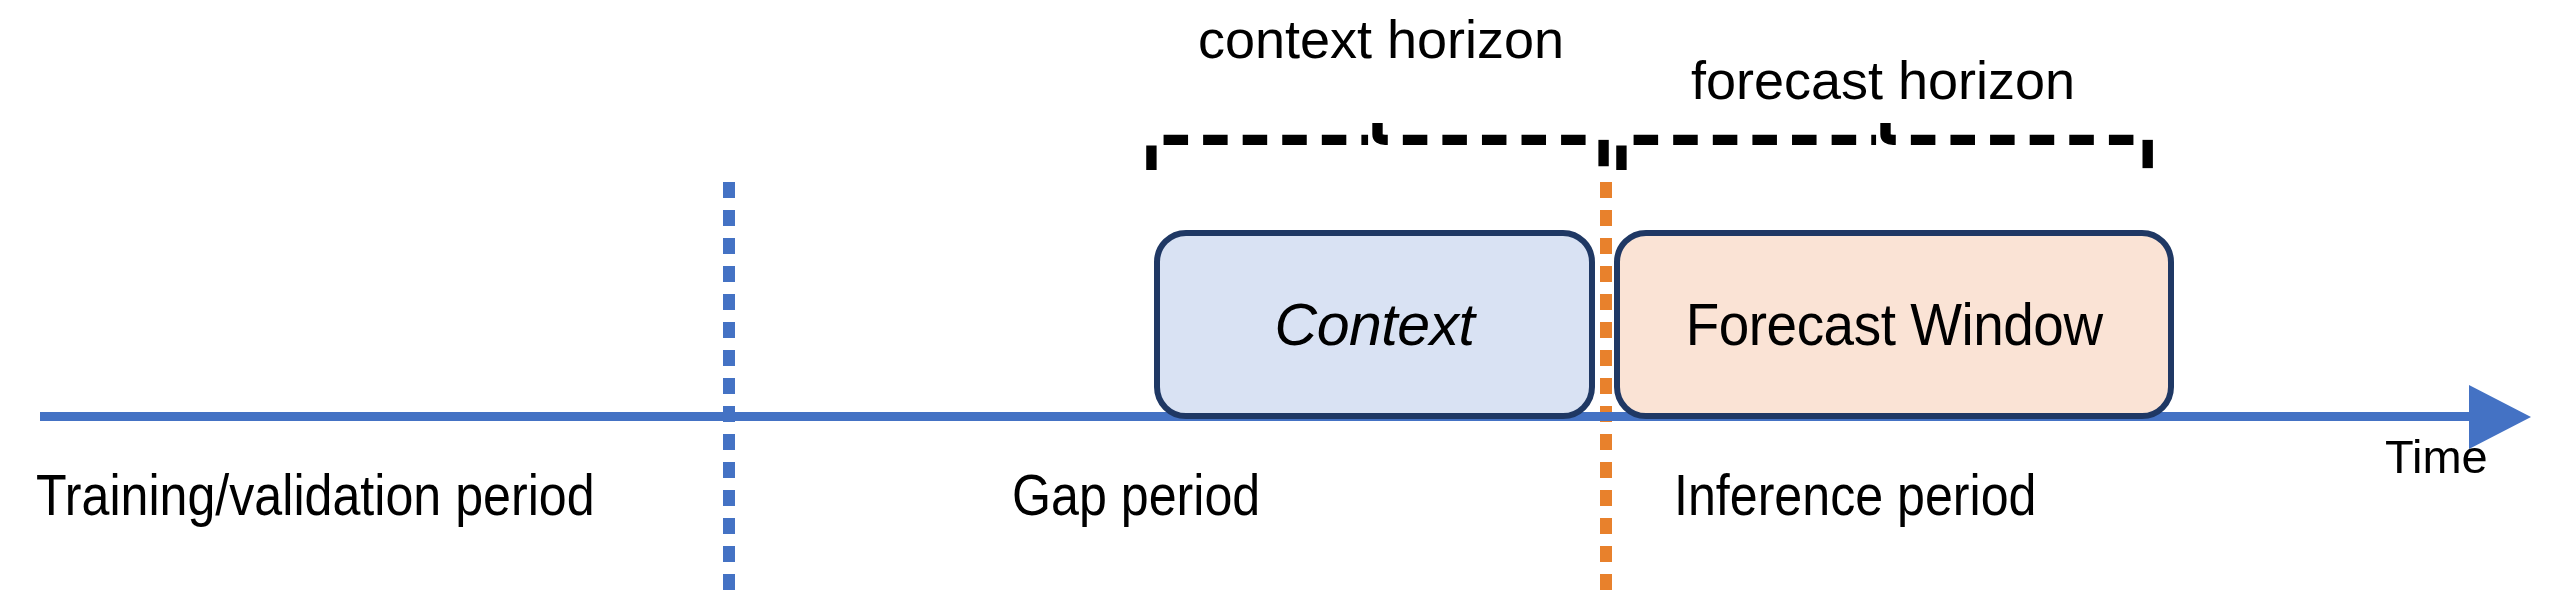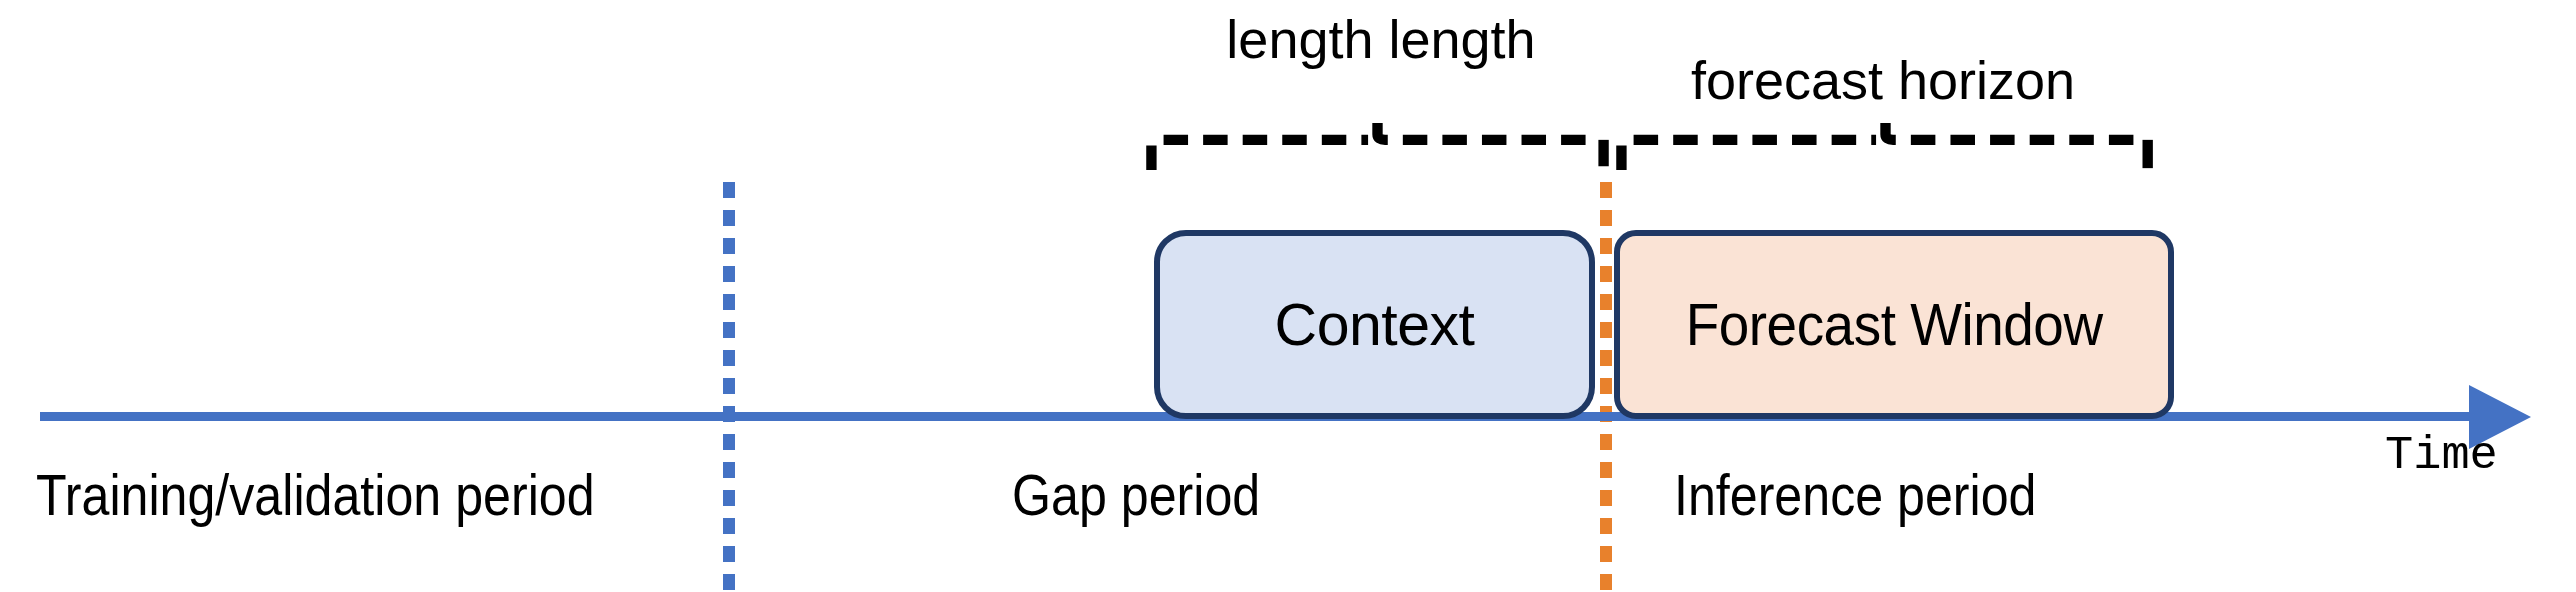--- a/index.html
+++ b/index.html
@@ -59,26 +59,26 @@
     border-radius: 32px;
     box-sizing: border-box;
     display: flex;
     align-items: center;
     justify-content: center;
   }
   #context-box {
     left: 1154px;
     width: 441px;
     background: #D9E2F3;
+    font-style: italic;
   }
   #forecast-box {
     left: 1614px;
     width: 560px;
     background: #FAE3D5;
-    border-radius: 22px;
   }
   .box-label {
     font-size: 59px;
     color: #000000;
     font-family: "Liberation Sans", sans-serif;
     letter-spacing: -0.5px;
     white-space: nowrap;
   }
   #forecast-box .box-label {
     font-stretch: condensed;
@@ -114,29 +114,28 @@
   #caption-gap        { left: 1012px; transform: scaleX(0.88); }
   #caption-inference  { left: 1674px; transform: scaleX(0.88); }
 
   
   #time-axis-label {
     left: 2385px;
     top: 429px;
     font-size: 47px;
     color: #000000;
     white-space: nowrap;
-    font-family: Liberation Mono, monospace;
   }
 </style>
 </head>
 <body>
 
 <div id="stage">
 
-  <div class="abs brace-label" id="context-length-label">length length</div>
+  <div class="abs brace-label" id="context-length-label">context horizon</div>
 
   <div class="abs brace-label" id="forecast-horizon-label">forecast horizon</div>
 
   <svg class="abs brace-svg" id="context-brace-svg" viewBox="0 0 500 70" preserveAspectRatio="none">
     <g fill="none" stroke="#000000" stroke-width="11" stroke-linecap="butt">
       <path d="M 10 52 L 10 26 Q 10 20 18 20 L 240 20" stroke-dasharray="26 16"></path>
       <path d="M 250 2 L 250 14 Q 250 20 258 20 L 484 20" stroke-dasharray="26 16"></path>
       <path d="M 490 20 L 490 48"></path>
     </g>
   </svg>

